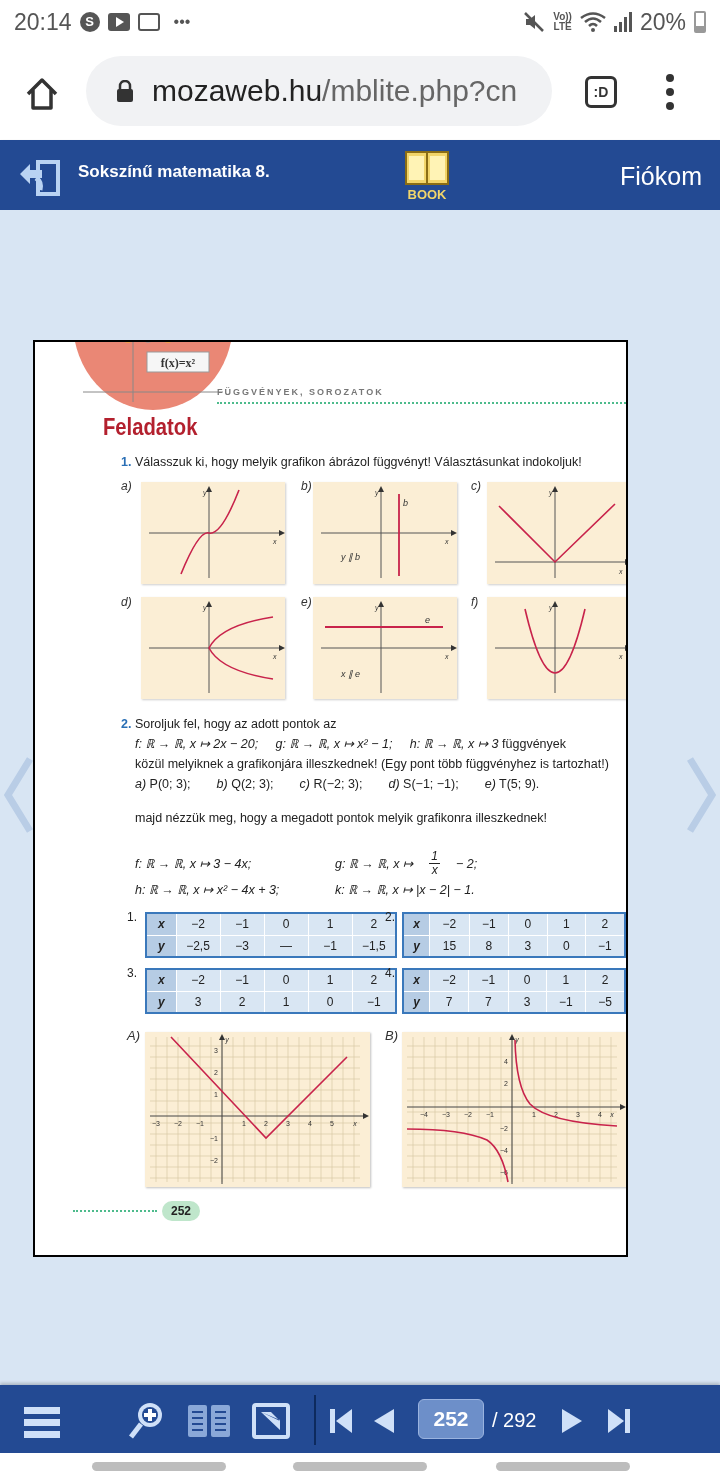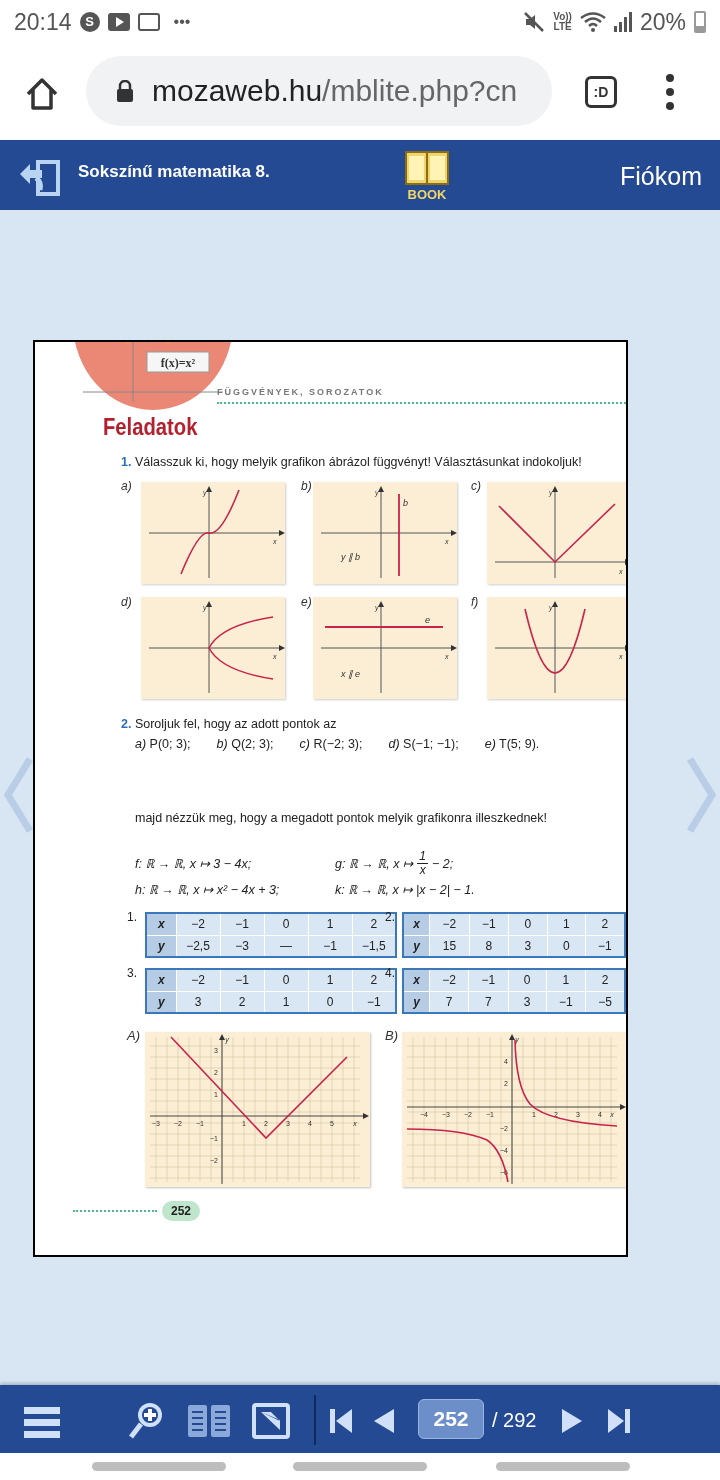--- a/index.html
+++ b/index.html
@@ -222,34 +222,41 @@
       <polygon points="138,48 144,51 138,54" fill="#333"></polygon>
     <line x1="68" y1="96" x2="68" y2="10" stroke="#555"></line>
       <polygon points="65,10 68,4 71,10" fill="#333"></polygon>
     <text x="62" y="13" font-size="7" font-style="italic" fill="#333">y</text>
       <text x="132" y="62" font-size="7" font-style="italic" fill="#333">x</text>
     <path d="M38 12 Q68 140 98 12" stroke="#c8234b" stroke-width="1.6" fill="none"></path>
   </svg>
 
   <div class="p-rel q" style="left:86px;top:372px;width:560px;">
     <div><span class="num">2.</span> <span>Soroljuk fel, hogy az adott pontok az</span></div>
+    <div style="padding-left:14px;font-style:italic;">
+      <span>f: ℝ → ℝ,  x ↦ 2x − 20;</span>&nbsp;&nbsp;&nbsp;&nbsp;
+      <span>g: ℝ → ℝ,  x ↦ x² − 1;</span>&nbsp;&nbsp;&nbsp;&nbsp;
+      <span>h: ℝ → ℝ,  x ↦ 3</span>
+      <span style="font-style:normal;">függvények</span>
+    </div>
+    <div style="padding-left:14px;">közül melyiknek a grafikonjára illeszkednek! (Egy pont több függvényhez is tartozhat!)</div>
     <div style="padding-left:14px;display:flex;gap:26px;">
       <span><i>a)</i> <span>P(0; 3);</span></span>
       <span><i>b)</i> <span>Q(2; 3);</span></span>
       <span><i>c)</i> <span>R(−2; 3);</span></span>
       <span><i>d)</i> <span>S(−1; −1);</span></span>
       <span><i>e)</i> <span>T(5; 9).</span></span>
     </div>
   </div>
 
   <div class="p-rel q" style="left:86px;top:468px;width:570px;line-height:17px;">
     <div style="padding-left:14px;">majd nézzük meg, hogy a megadott pontok melyik grafikonra illeszkednek!</div>
   </div>
   <div class="p-rel q" style="left:100px;top:512px;font-style:italic;">f: ℝ → ℝ,  x ↦ 3 − 4x;</div>
-  <div class="p-rel q" style="left:300px;top:508px;font-style:italic;display:flex;align-items:center;gap:4px;justify-content:center;">
+  <div class="p-rel q" style="left:300px;top:508px;font-style:italic;display:flex;align-items:center;gap:16px;justify-content:center;">
     <span>g: ℝ → ℝ,  x ↦</span>
     <span style="display:inline-flex;flex-direction:column;align-items:center;line-height:13px;font-size:12px;">
       <span style="border-bottom:1px solid #222;padding:0 2px;">1</span>
       <span>x</span>
     </span>
     <span>− 2;</span>
   </div>
   <div class="p-rel q" style="left:100px;top:538px;font-style:italic;">h: ℝ → ℝ,  x ↦ x² − 4x + 3;</div>
   <div class="p-rel q" style="left:300px;top:538px;font-style:italic;">k: ℝ → ℝ,  x ↦ |x − 2| − 1.</div>
 

